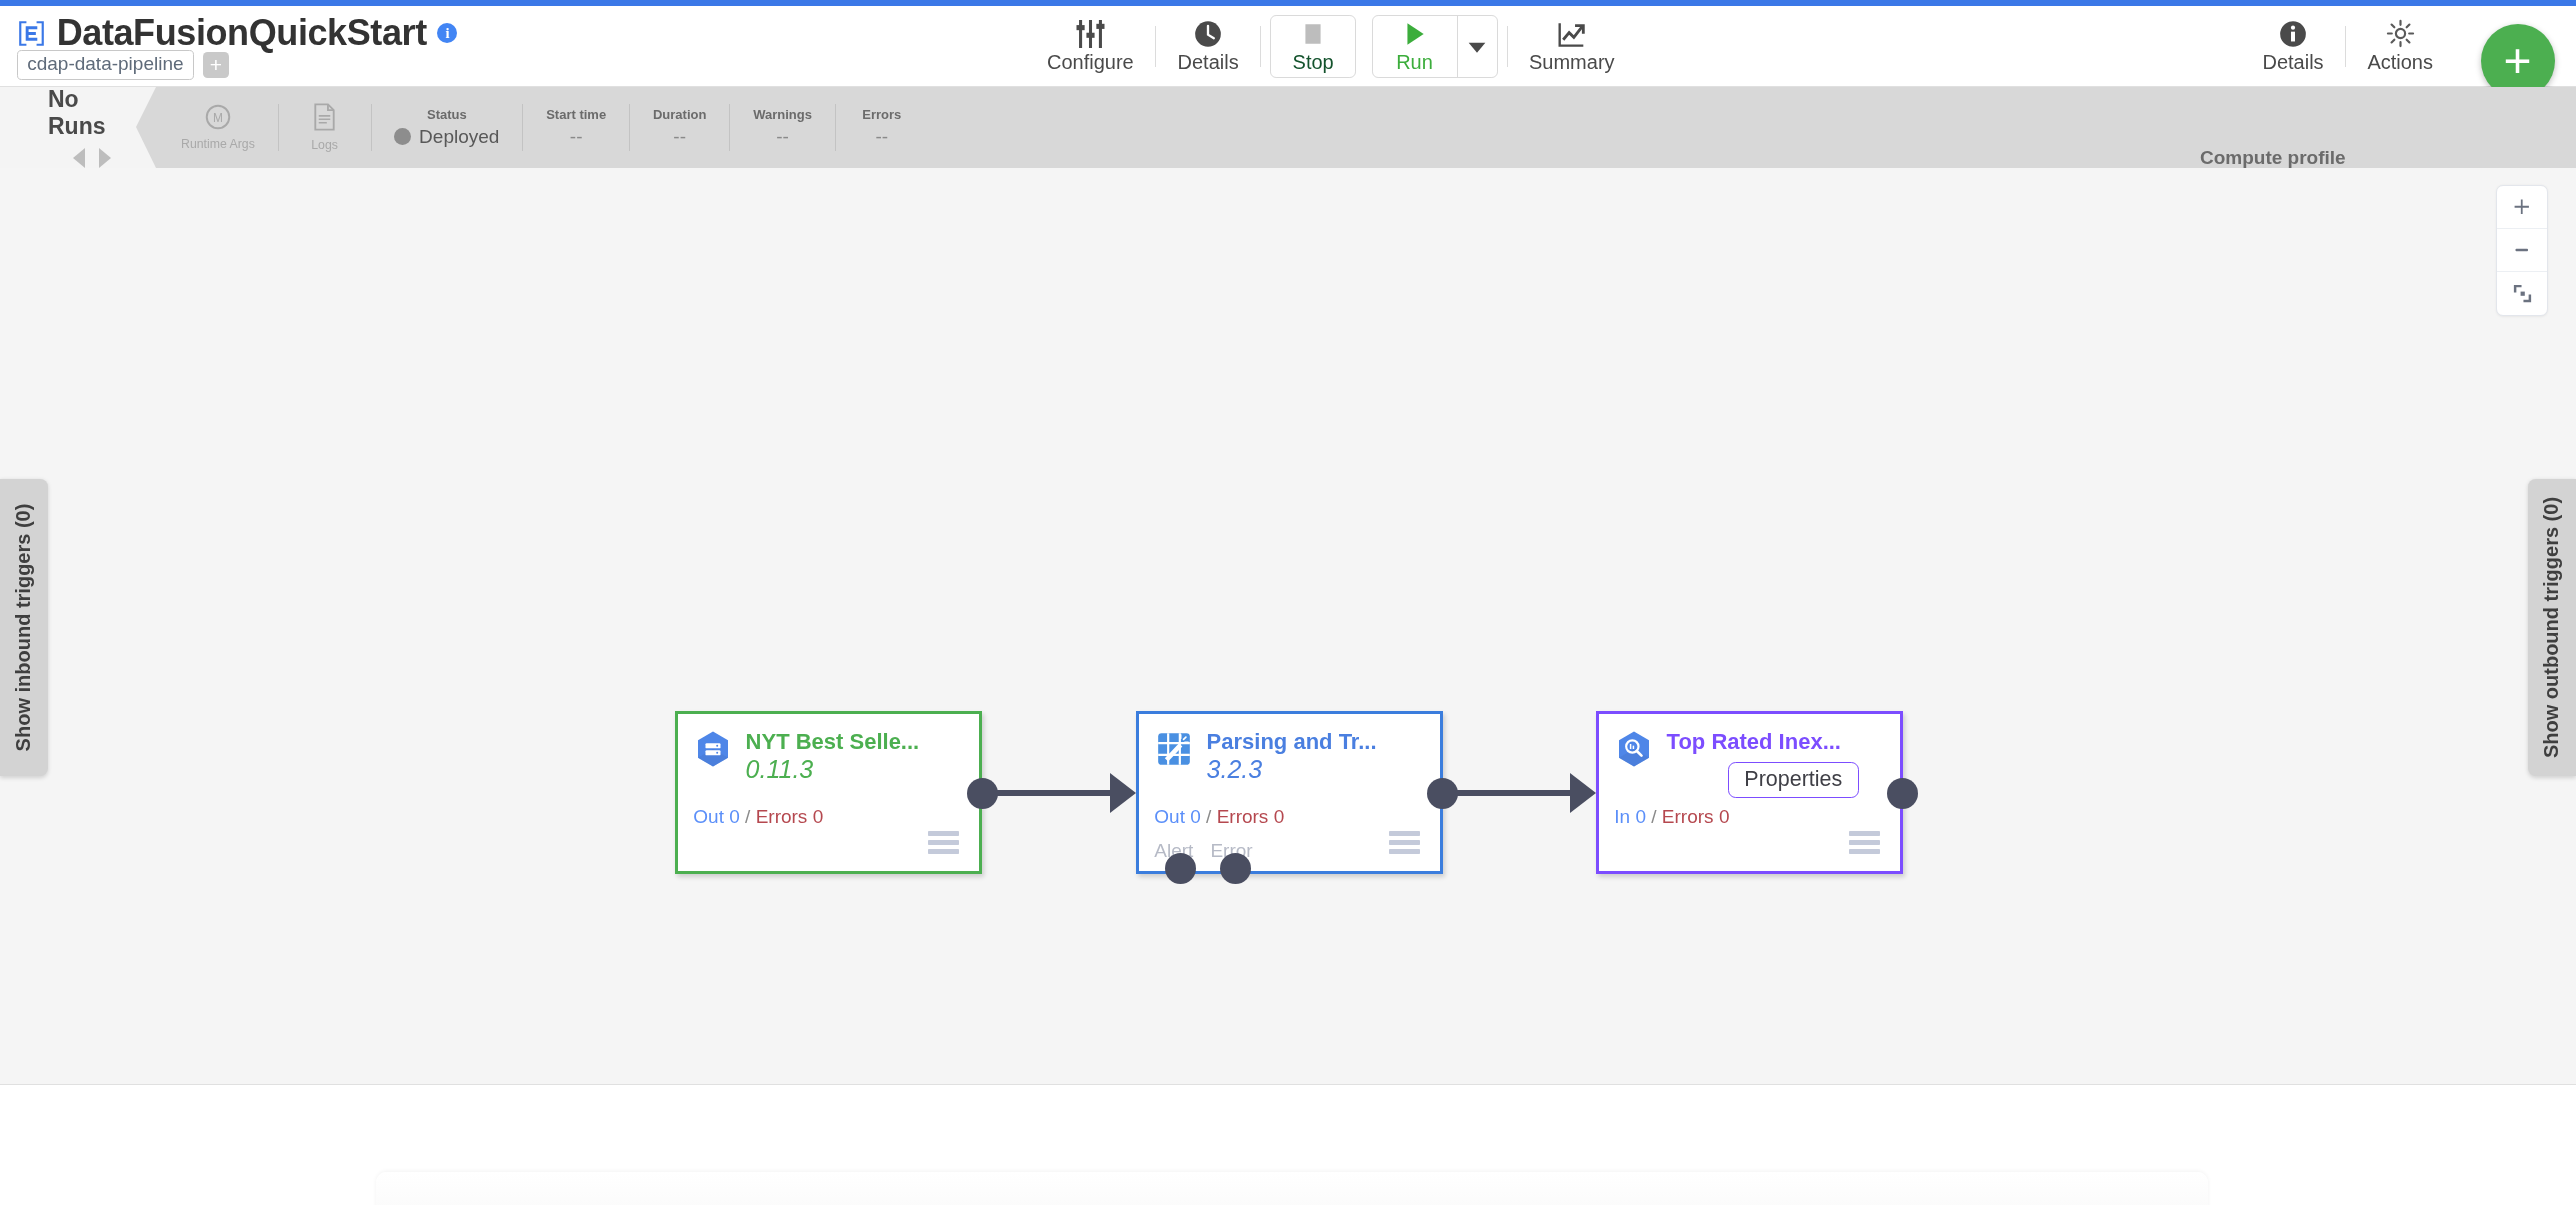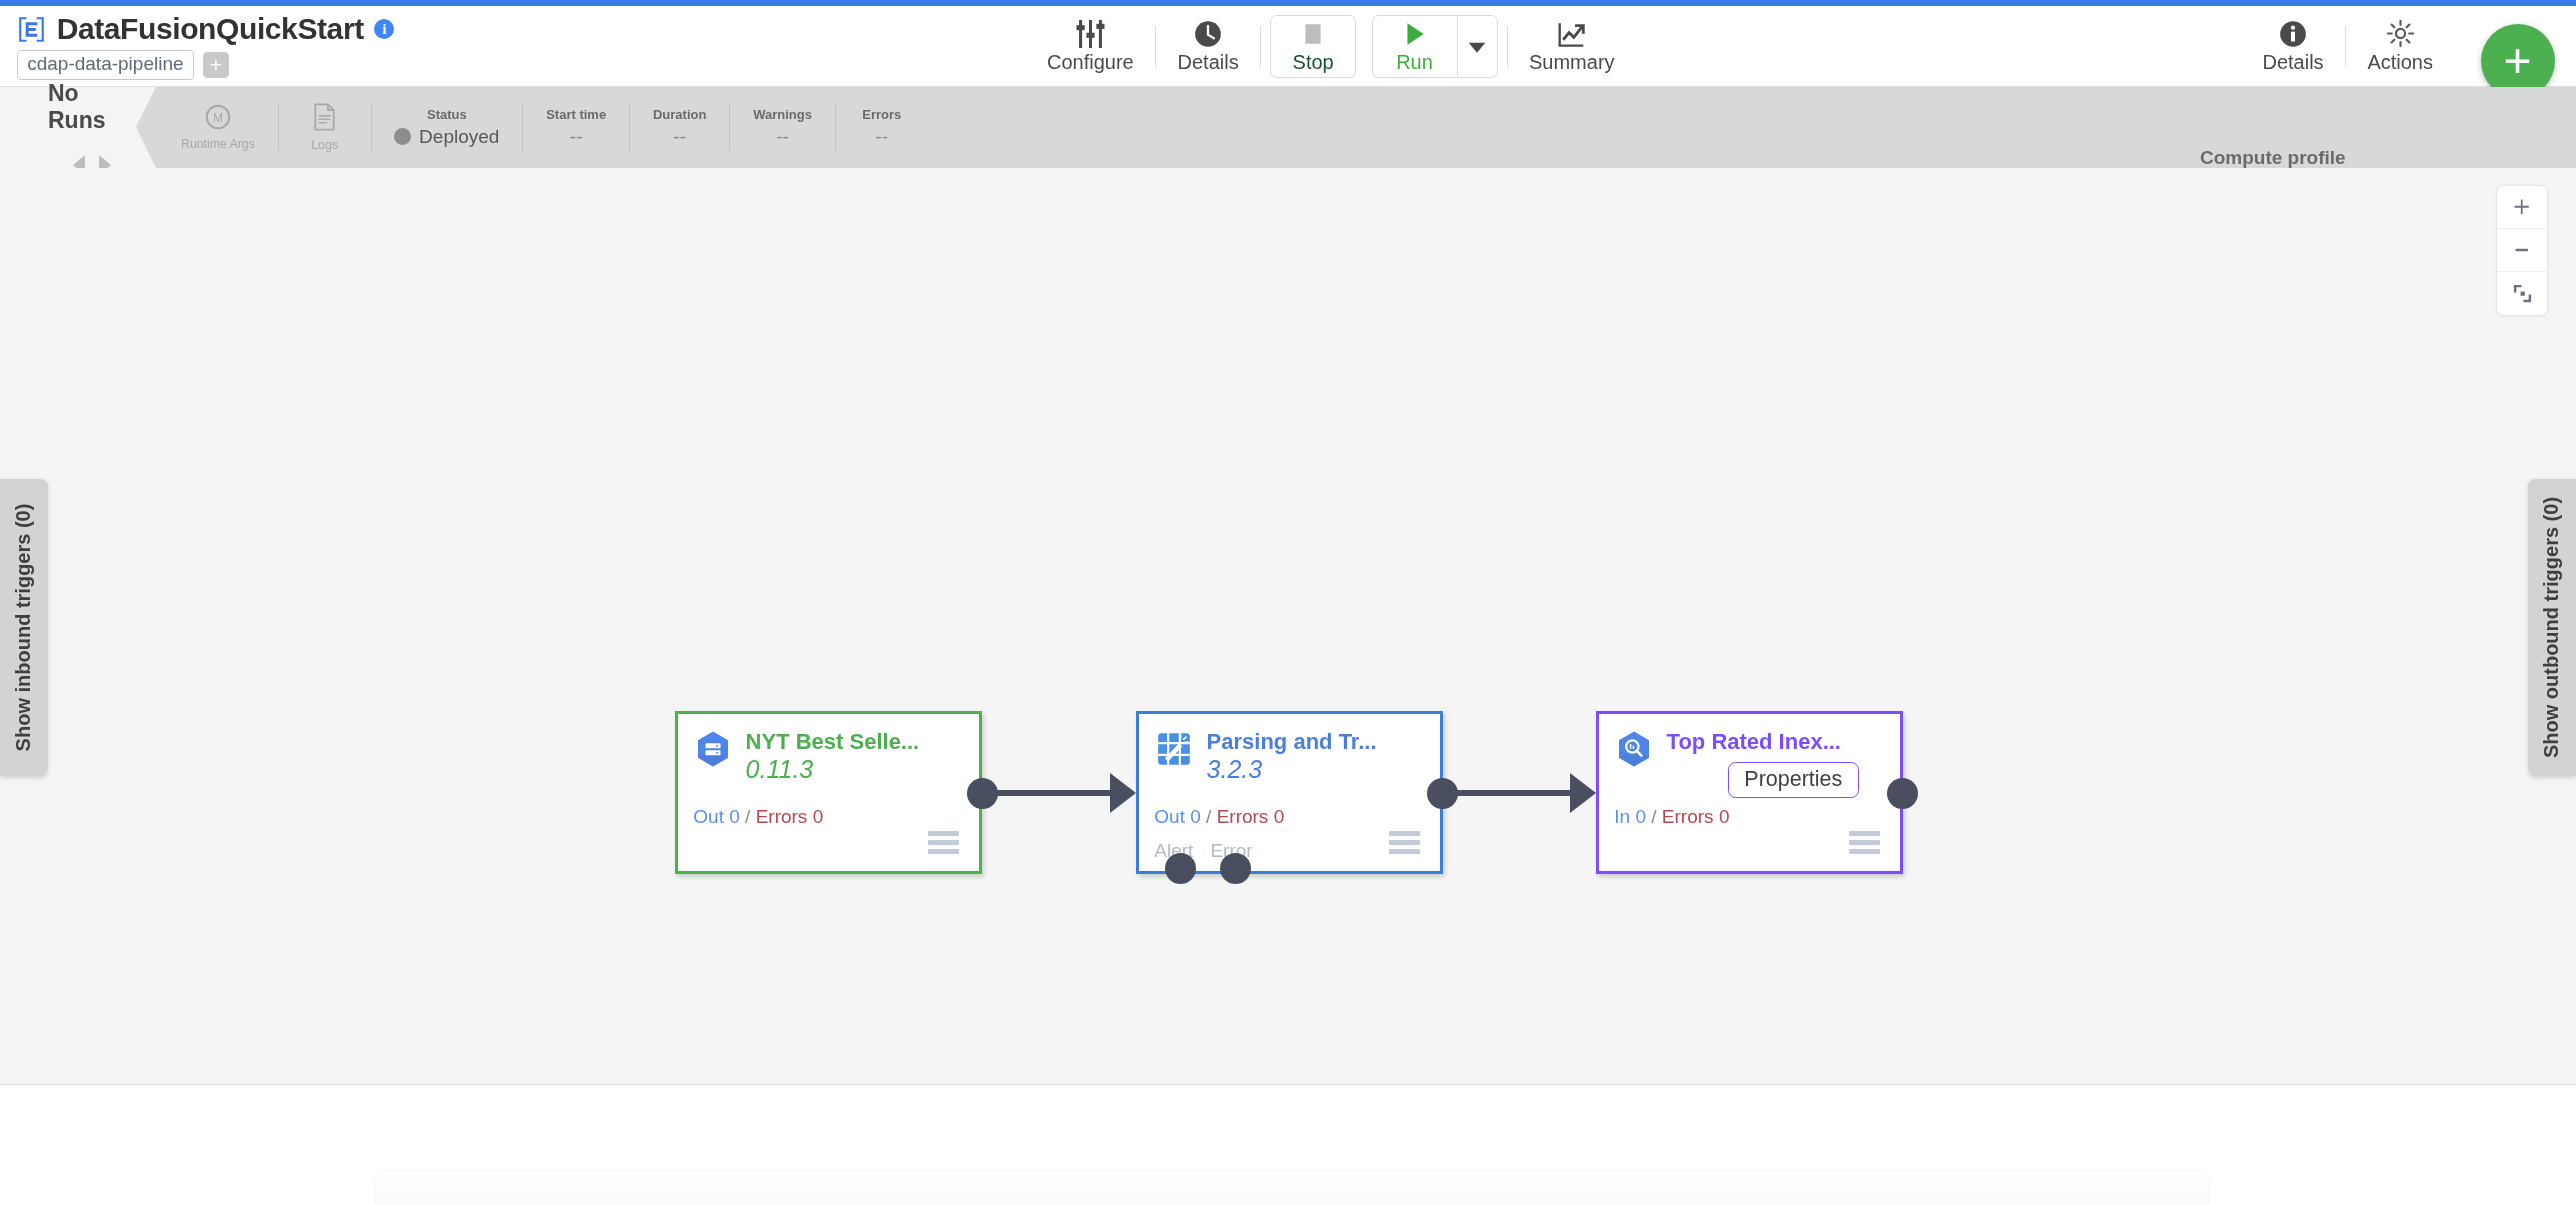--- a/index.html
+++ b/index.html
@@ -20,21 +20,21 @@
   
   .header {
     position: absolute; top: 6.1px; left: 0; width: 2576px; height: 81px;
     background: #ffffff;
     border-bottom: 0.8px solid #e0e0e0;
   }
 
   .brand { position: absolute; left: 17px; top: 6.1px; display: flex; align-items: center; gap: 10.7px; }
   .brand-logo { width: 29px; height: 29px; }
   .brand-title {
-    font-size: 30px; font-weight: bold; color: #333333; letter-spacing: -0.4px;
+    font-size: 36px; font-weight: bold; color: #333333; letter-spacing: -0.4px;
     white-space: nowrap;
   }
   .info-dot {
     width: 20px; height: 20px; border-radius: 50%; background: #4285f4;
     display: inline-flex; align-items: center; justify-content: center;
     color: #fff; font-size: 14.6px; font-weight: bold; font-family: "Liberation Serif", serif;
   }
   .artifact-row { position: absolute; left: 17px; top: 44px; display: flex; align-items: center; gap: 9.2px; }
   .artifact-pill {
     border: 0.8px solid #c8c8c8; border-radius: 4.6px; padding: 3.1px 9.2px 3.8px 9.2px;
@@ -83,22 +83,22 @@
   }
 
   
   .runbar {
     position: absolute; top: 87px; left: 0; width: 2576px; height: 81px;
     background: #d8d8d8;
   }
   .noruns {
     position: absolute; left: 0; top: 0; width: 136px; height: 81px;
     background: #f4f4f4;
-    display: flex; flex-direction: column; align-items: center; justify-content: center;
-    gap: 19px;
+    display: flex; flex-direction: column; align-items: center; justify-content: flex-end;
+    gap: 7px;
     padding-left: 48px;
   }
   .noruns-notch {
     position: absolute; left: 136px; top: 0; width: 0; height: 0;
     border-top: 40px solid #f4f4f4; border-bottom: 41px solid #f4f4f4;
     border-right: 20px solid transparent;
   }
   .noruns-title { font-size: 23px; font-weight: bold; color: #4a4a4a; }
   .noruns-navs { display: flex; gap: 14px; margin-top: 1.5px; }
   .nav-tri-l { width: 0;height:0;border-top:10px solid transparent;border-bottom:10px solid transparent;border-right:12.3px solid #bdbdbd; }

